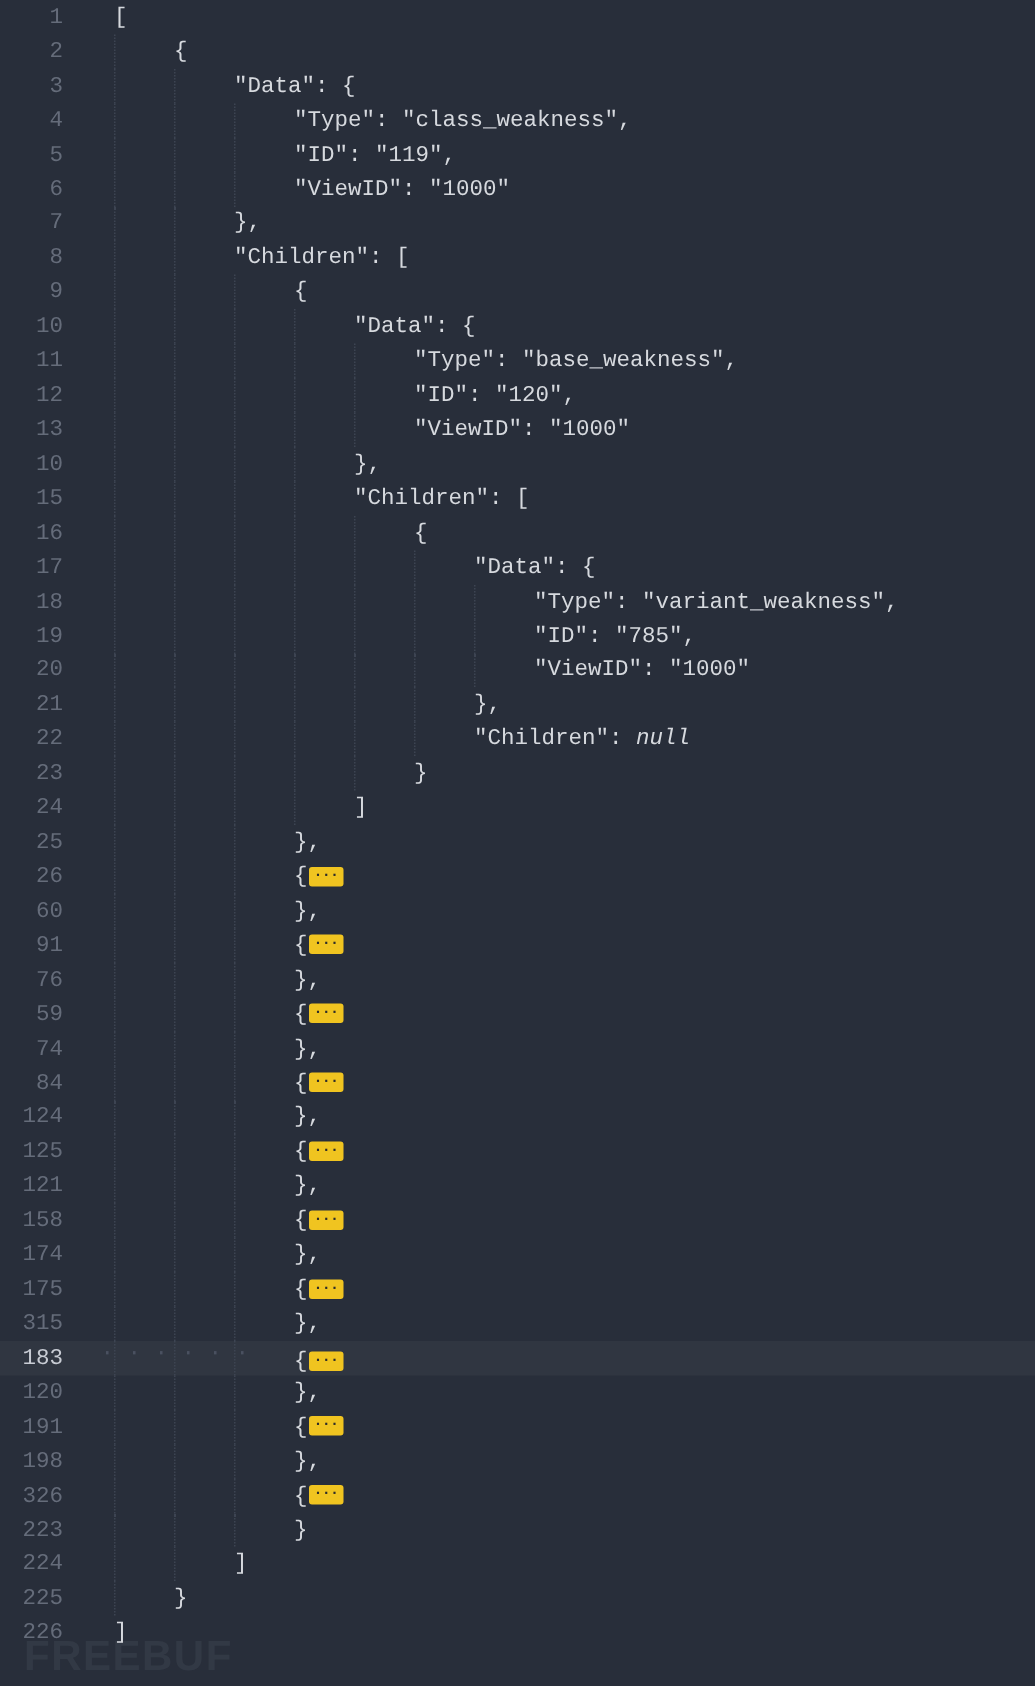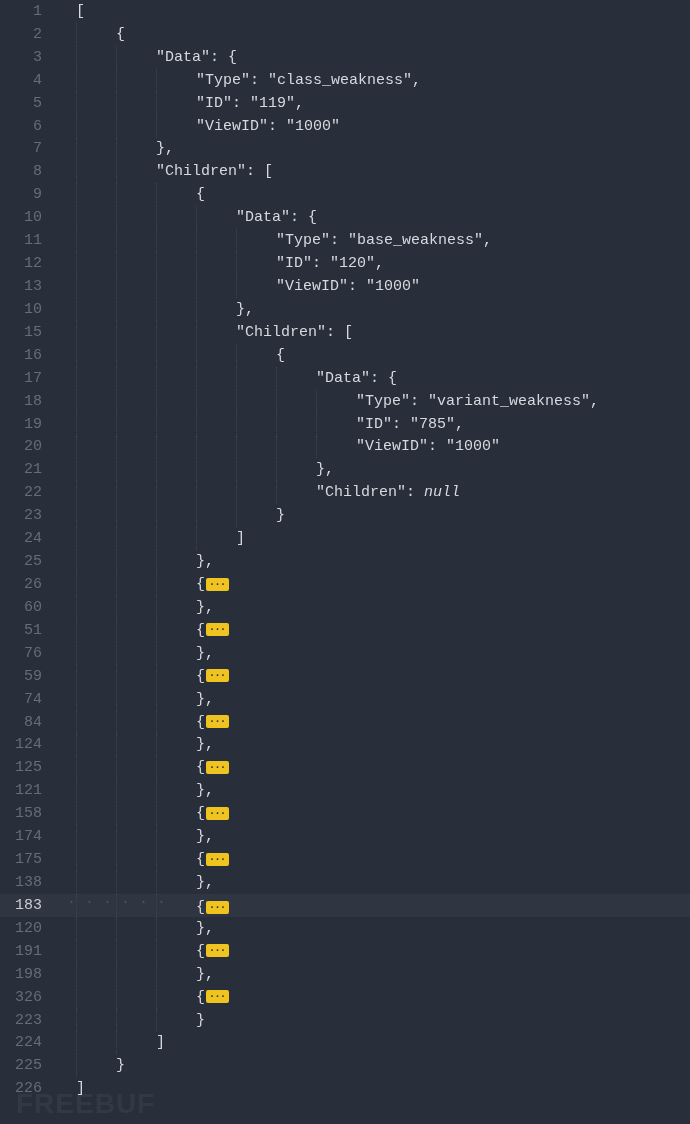--- a/index.html
+++ b/index.html
@@ -109,32 +109,32 @@
     <div class="line"><div class="gutter">18</div><div class="indent-guides"><div class="guide" style="left: 18px;"></div><div class="guide" style="left: 58px;"></div><div class="guide" style="left: 98px;"></div><div class="guide" style="left: 138px;"></div><div class="guide" style="left: 178px;"></div><div class="guide" style="left: 218px;"></div><div class="guide" style="left: 258px;"></div></div><div class="code"><span style="display: inline-block; width: 298px;"></span><span class="key">"Type"</span><span class="punct">: </span><span class="str">"variant_weakness"</span><span class="punct">,</span></div></div>
     <div class="line"><div class="gutter">19</div><div class="indent-guides"><div class="guide" style="left: 18px;"></div><div class="guide" style="left: 58px;"></div><div class="guide" style="left: 98px;"></div><div class="guide" style="left: 138px;"></div><div class="guide" style="left: 178px;"></div><div class="guide" style="left: 218px;"></div><div class="guide" style="left: 258px;"></div></div><div class="code"><span style="display: inline-block; width: 298px;"></span><span class="key">"ID"</span><span class="punct">: </span><span class="str">"785"</span><span class="punct">,</span></div></div>
     <div class="line"><div class="gutter">20</div><div class="indent-guides"><div class="guide" style="left: 18px;"></div><div class="guide" style="left: 58px;"></div><div class="guide" style="left: 98px;"></div><div class="guide" style="left: 138px;"></div><div class="guide" style="left: 178px;"></div><div class="guide" style="left: 218px;"></div><div class="guide" style="left: 258px;"></div></div><div class="code"><span style="display: inline-block; width: 298px;"></span><span class="key">"ViewID"</span><span class="punct">: </span><span class="str">"1000"</span></div></div>
     <div class="line"><div class="gutter">21</div><div class="indent-guides"><div class="guide" style="left: 18px;"></div><div class="guide" style="left: 58px;"></div><div class="guide" style="left: 98px;"></div><div class="guide" style="left: 138px;"></div><div class="guide" style="left: 178px;"></div><div class="guide" style="left: 218px;"></div></div><div class="code"><span style="display: inline-block; width: 258px;"></span><span class="punct">},</span></div></div>
     <div class="line"><div class="gutter">22</div><div class="indent-guides"><div class="guide" style="left: 18px;"></div><div class="guide" style="left: 58px;"></div><div class="guide" style="left: 98px;"></div><div class="guide" style="left: 138px;"></div><div class="guide" style="left: 178px;"></div><div class="guide" style="left: 218px;"></div></div><div class="code"><span style="display: inline-block; width: 258px;"></span><span class="key">"Children"</span><span class="punct">: </span><span class="kw">null</span></div></div>
     <div class="line"><div class="gutter">23</div><div class="indent-guides"><div class="guide" style="left: 18px;"></div><div class="guide" style="left: 58px;"></div><div class="guide" style="left: 98px;"></div><div class="guide" style="left: 138px;"></div><div class="guide" style="left: 178px;"></div></div><div class="code"><span style="display: inline-block; width: 218px;"></span><span class="punct">}</span></div></div>
     <div class="line"><div class="gutter">24</div><div class="indent-guides"><div class="guide" style="left: 18px;"></div><div class="guide" style="left: 58px;"></div><div class="guide" style="left: 98px;"></div><div class="guide" style="left: 138px;"></div></div><div class="code"><span style="display: inline-block; width: 178px;"></span><span class="punct">]</span></div></div>
     <div class="line"><div class="gutter">25</div><div class="indent-guides"><div class="guide" style="left: 18px;"></div><div class="guide" style="left: 58px;"></div><div class="guide" style="left: 98px;"></div></div><div class="code"><span style="display: inline-block; width: 138px;"></span><span class="punct">},</span></div></div>
     <div class="line"><div class="gutter">26</div><div class="indent-guides"><div class="guide" style="left: 18px;"></div><div class="guide" style="left: 58px;"></div><div class="guide" style="left: 98px;"></div></div><div class="code"><span style="display: inline-block; width: 138px;"></span><span class="punct">{</span><span class="fold-badge">···</span></div></div>
     <div class="line"><div class="gutter">60</div><div class="indent-guides"><div class="guide" style="left: 18px;"></div><div class="guide" style="left: 58px;"></div><div class="guide" style="left: 98px;"></div></div><div class="code"><span style="display: inline-block; width: 138px;"></span><span class="punct">},</span></div></div>
-    <div class="line"><div class="gutter">51</div><div class="indent-guides"><div class="guide" style="left: 18px;"></div><div class="guide" style="left: 58px;"></div><div class="guide" style="left: 98px;"></div></div><div class="code"><span style="display: inline-block; width: 138px;"></span><span class="punct">{</span><span class="fold-badge">···</span></div></div>
+    <div class="line"><div class="gutter">91</div><div class="indent-guides"><div class="guide" style="left: 18px;"></div><div class="guide" style="left: 58px;"></div><div class="guide" style="left: 98px;"></div></div><div class="code"><span style="display: inline-block; width: 138px;"></span><span class="punct">{</span><span class="fold-badge">···</span></div></div>
     <div class="line"><div class="gutter">76</div><div class="indent-guides"><div class="guide" style="left: 18px;"></div><div class="guide" style="left: 58px;"></div><div class="guide" style="left: 98px;"></div></div><div class="code"><span style="display: inline-block; width: 138px;"></span><span class="punct">},</span></div></div>
     <div class="line"><div class="gutter">59</div><div class="indent-guides"><div class="guide" style="left: 18px;"></div><div class="guide" style="left: 58px;"></div><div class="guide" style="left: 98px;"></div></div><div class="code"><span style="display: inline-block; width: 138px;"></span><span class="punct">{</span><span class="fold-badge">···</span></div></div>
     <div class="line"><div class="gutter">74</div><div class="indent-guides"><div class="guide" style="left: 18px;"></div><div class="guide" style="left: 58px;"></div><div class="guide" style="left: 98px;"></div></div><div class="code"><span style="display: inline-block; width: 138px;"></span><span class="punct">},</span></div></div>
     <div class="line"><div class="gutter">84</div><div class="indent-guides"><div class="guide" style="left: 18px;"></div><div class="guide" style="left: 58px;"></div><div class="guide" style="left: 98px;"></div></div><div class="code"><span style="display: inline-block; width: 138px;"></span><span class="punct">{</span><span class="fold-badge">···</span></div></div>
     <div class="line"><div class="gutter">124</div><div class="indent-guides"><div class="guide" style="left: 18px;"></div><div class="guide" style="left: 58px;"></div><div class="guide" style="left: 98px;"></div></div><div class="code"><span style="display: inline-block; width: 138px;"></span><span class="punct">},</span></div></div>
     <div class="line"><div class="gutter">125</div><div class="indent-guides"><div class="guide" style="left: 18px;"></div><div class="guide" style="left: 58px;"></div><div class="guide" style="left: 98px;"></div></div><div class="code"><span style="display: inline-block; width: 138px;"></span><span class="punct">{</span><span class="fold-badge">···</span></div></div>
     <div class="line"><div class="gutter">121</div><div class="indent-guides"><div class="guide" style="left: 18px;"></div><div class="guide" style="left: 58px;"></div><div class="guide" style="left: 98px;"></div></div><div class="code"><span style="display: inline-block; width: 138px;"></span><span class="punct">},</span></div></div>
     <div class="line"><div class="gutter">158</div><div class="indent-guides"><div class="guide" style="left: 18px;"></div><div class="guide" style="left: 58px;"></div><div class="guide" style="left: 98px;"></div></div><div class="code"><span style="display: inline-block; width: 138px;"></span><span class="punct">{</span><span class="fold-badge">···</span></div></div>
     <div class="line"><div class="gutter">174</div><div class="indent-guides"><div class="guide" style="left: 18px;"></div><div class="guide" style="left: 58px;"></div><div class="guide" style="left: 98px;"></div></div><div class="code"><span style="display: inline-block; width: 138px;"></span><span class="punct">},</span></div></div>
     <div class="line"><div class="gutter">175</div><div class="indent-guides"><div class="guide" style="left: 18px;"></div><div class="guide" style="left: 58px;"></div><div class="guide" style="left: 98px;"></div></div><div class="code"><span style="display: inline-block; width: 138px;"></span><span class="punct">{</span><span class="fold-badge">···</span></div></div>
-    <div class="line"><div class="gutter">138</div><div class="indent-guides"><div class="guide" style="left: 18px;"></div><div class="guide" style="left: 58px;"></div><div class="guide" style="left: 98px;"></div></div><div class="code"><span style="display: inline-block; width: 138px;"></span><span class="punct">},</span></div></div>
+    <div class="line"><div class="gutter">315</div><div class="indent-guides"><div class="guide" style="left: 18px;"></div><div class="guide" style="left: 58px;"></div><div class="guide" style="left: 98px;"></div></div><div class="code"><span style="display: inline-block; width: 138px;"></span><span class="punct">},</span></div></div>
     <div class="line current"><div class="gutter">183</div><div class="indent-guides"><div class="guide" style="left: 18px;"></div><div class="guide" style="left: 58px;"></div><div class="guide" style="left: 98px;"></div></div><div class="code"><span class="dots" style="display: inline-block; width: 138px; overflow: hidden;"> · · · · · · </span><span class="punct">{</span><span class="fold-badge">···</span></div></div>
     <div class="line"><div class="gutter">120</div><div class="indent-guides"><div class="guide" style="left: 18px;"></div><div class="guide" style="left: 58px;"></div><div class="guide" style="left: 98px;"></div></div><div class="code"><span style="display: inline-block; width: 138px;"></span><span class="punct">},</span></div></div>
     <div class="line"><div class="gutter">191</div><div class="indent-guides"><div class="guide" style="left: 18px;"></div><div class="guide" style="left: 58px;"></div><div class="guide" style="left: 98px;"></div></div><div class="code"><span style="display: inline-block; width: 138px;"></span><span class="punct">{</span><span class="fold-badge">···</span></div></div>
     <div class="line"><div class="gutter">198</div><div class="indent-guides"><div class="guide" style="left: 18px;"></div><div class="guide" style="left: 58px;"></div><div class="guide" style="left: 98px;"></div></div><div class="code"><span style="display: inline-block; width: 138px;"></span><span class="punct">},</span></div></div>
     <div class="line"><div class="gutter">326</div><div class="indent-guides"><div class="guide" style="left: 18px;"></div><div class="guide" style="left: 58px;"></div><div class="guide" style="left: 98px;"></div></div><div class="code"><span style="display: inline-block; width: 138px;"></span><span class="punct">{</span><span class="fold-badge">···</span></div></div>
     <div class="line"><div class="gutter">223</div><div class="indent-guides"><div class="guide" style="left: 18px;"></div><div class="guide" style="left: 58px;"></div><div class="guide" style="left: 98px;"></div></div><div class="code"><span style="display: inline-block; width: 138px;"></span><span class="punct">}</span></div></div>
     <div class="line"><div class="gutter">224</div><div class="indent-guides"><div class="guide" style="left: 18px;"></div><div class="guide" style="left: 58px;"></div></div><div class="code"><span style="display: inline-block; width: 98px;"></span><span class="punct">]</span></div></div>
     <div class="line"><div class="gutter">225</div><div class="indent-guides"><div class="guide" style="left: 18px;"></div></div><div class="code"><span style="display: inline-block; width: 58px;"></span><span class="punct">}</span></div></div>
     <div class="line"><div class="gutter">226</div><div class="indent-guides"></div><div class="code"><span style="display: inline-block; width: 18px;"></span><span class="punct">]</span></div></div>
   </div>

